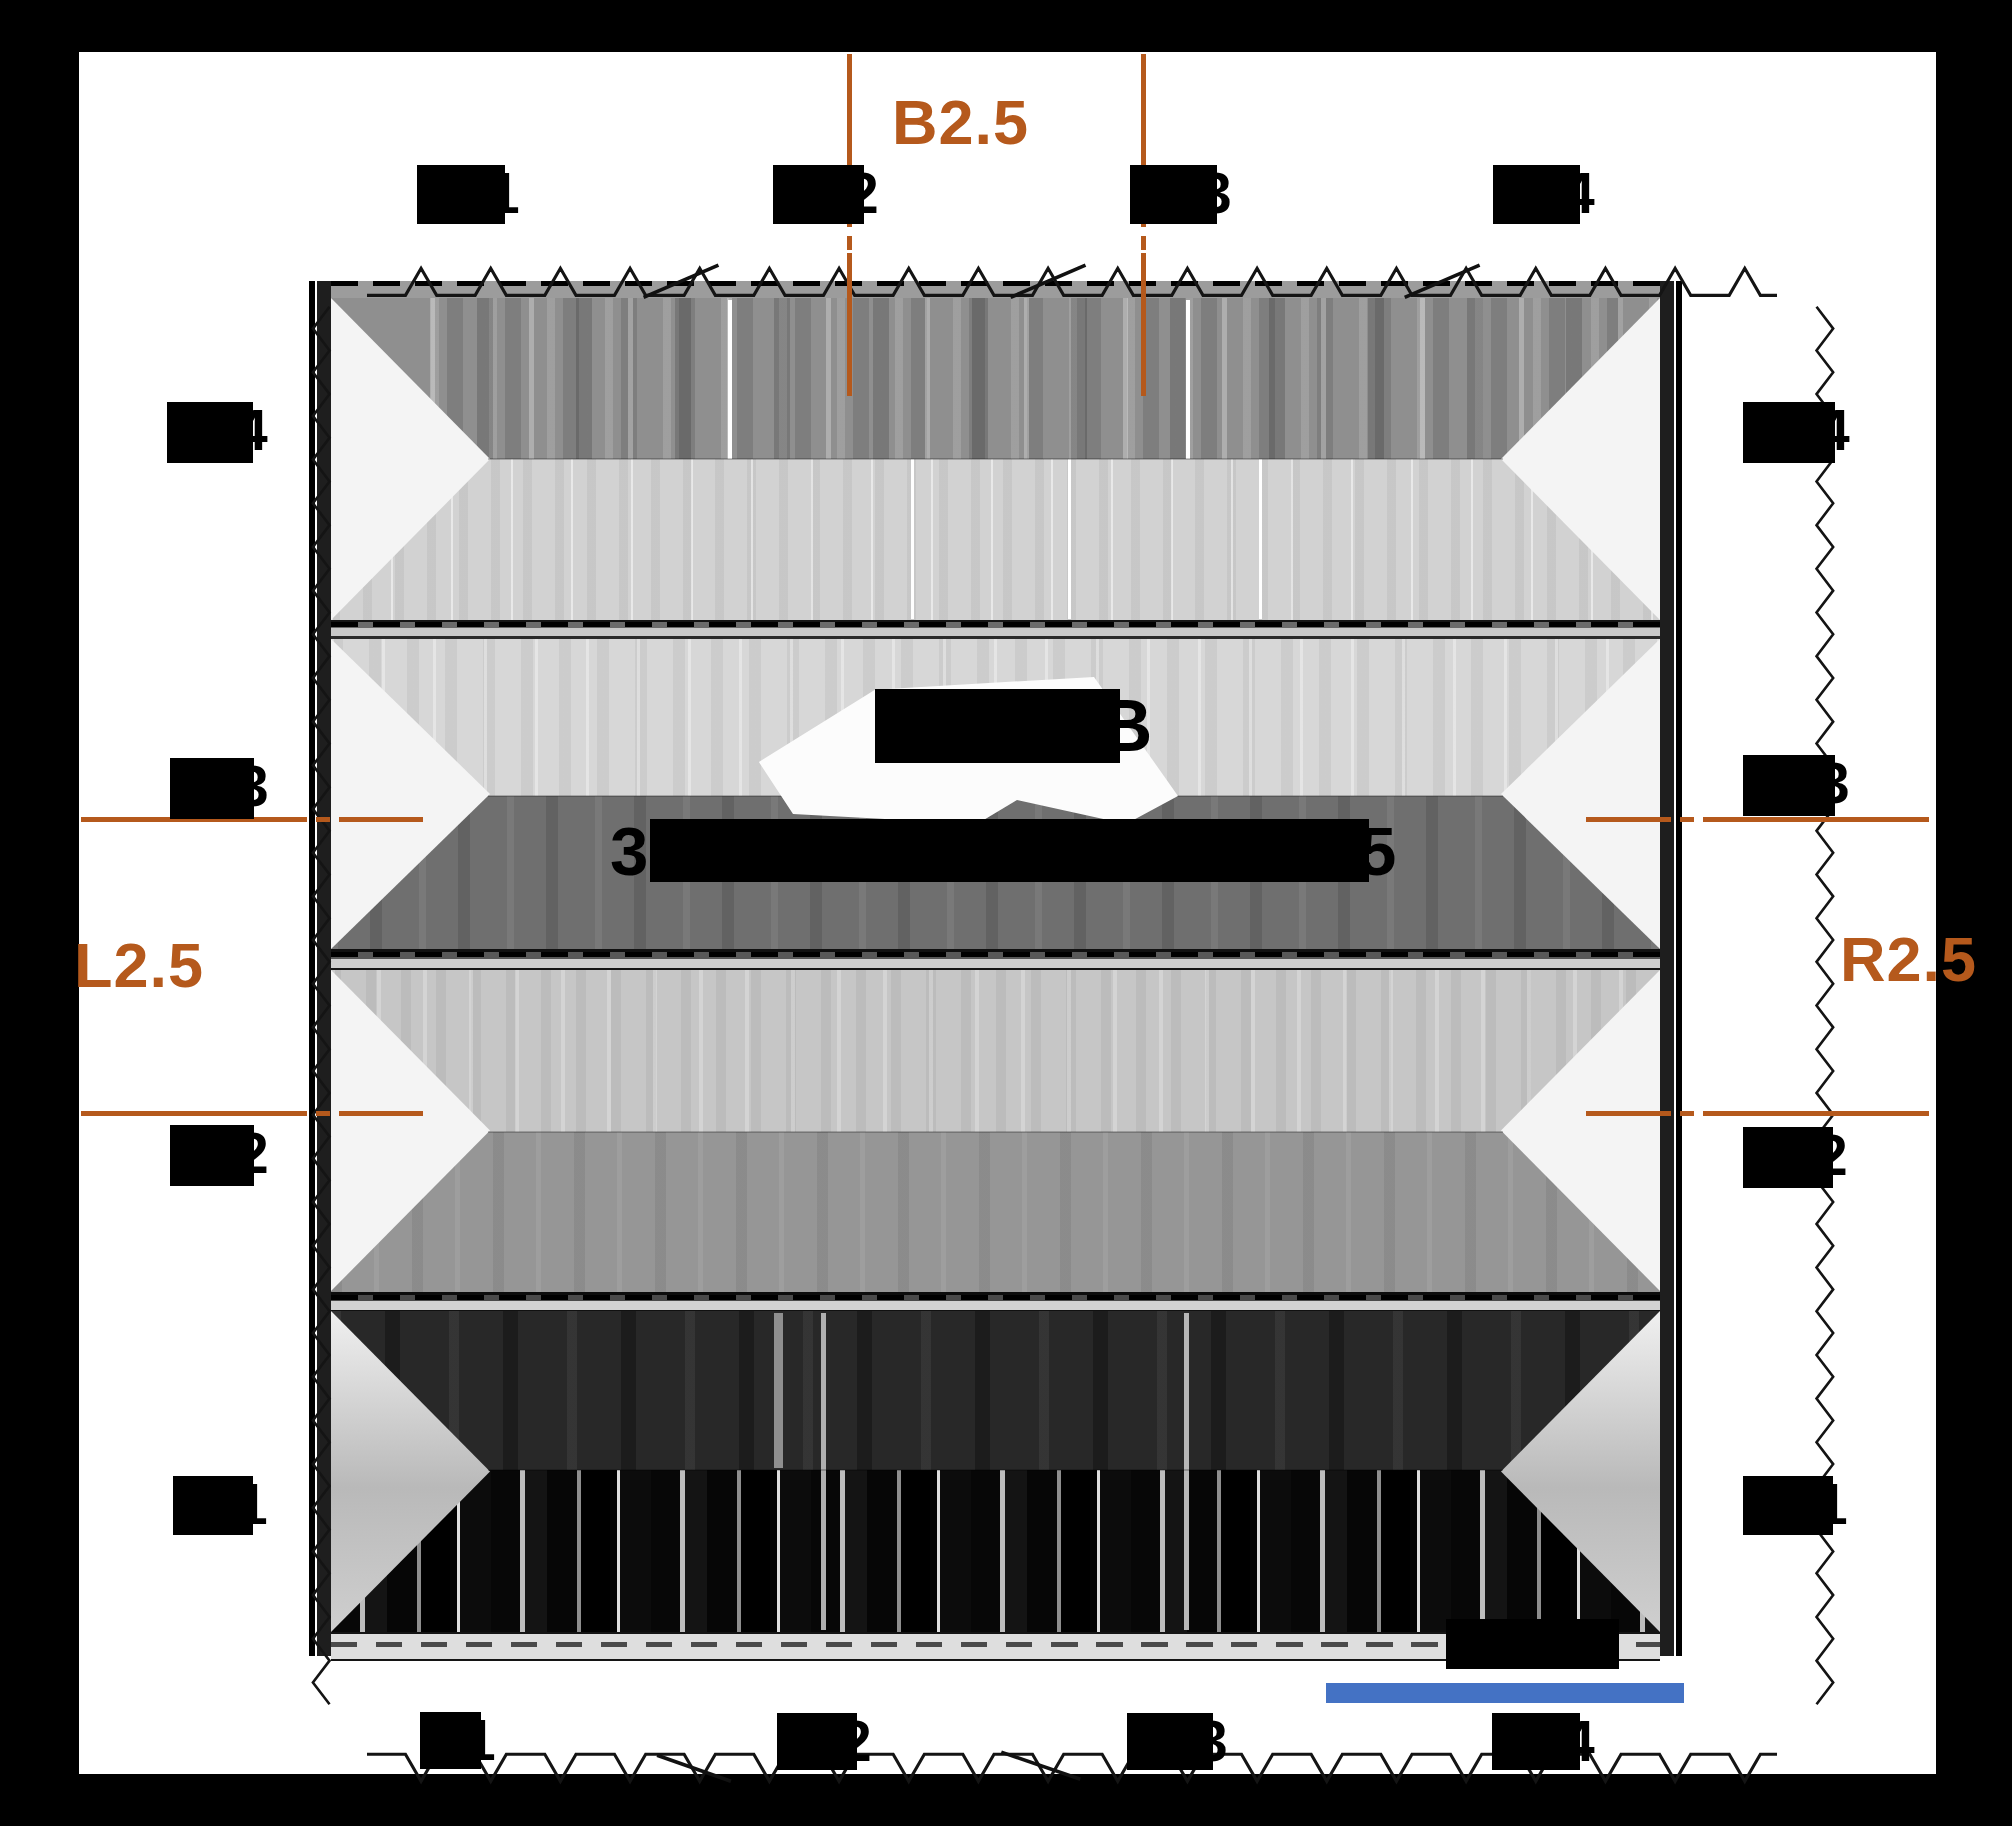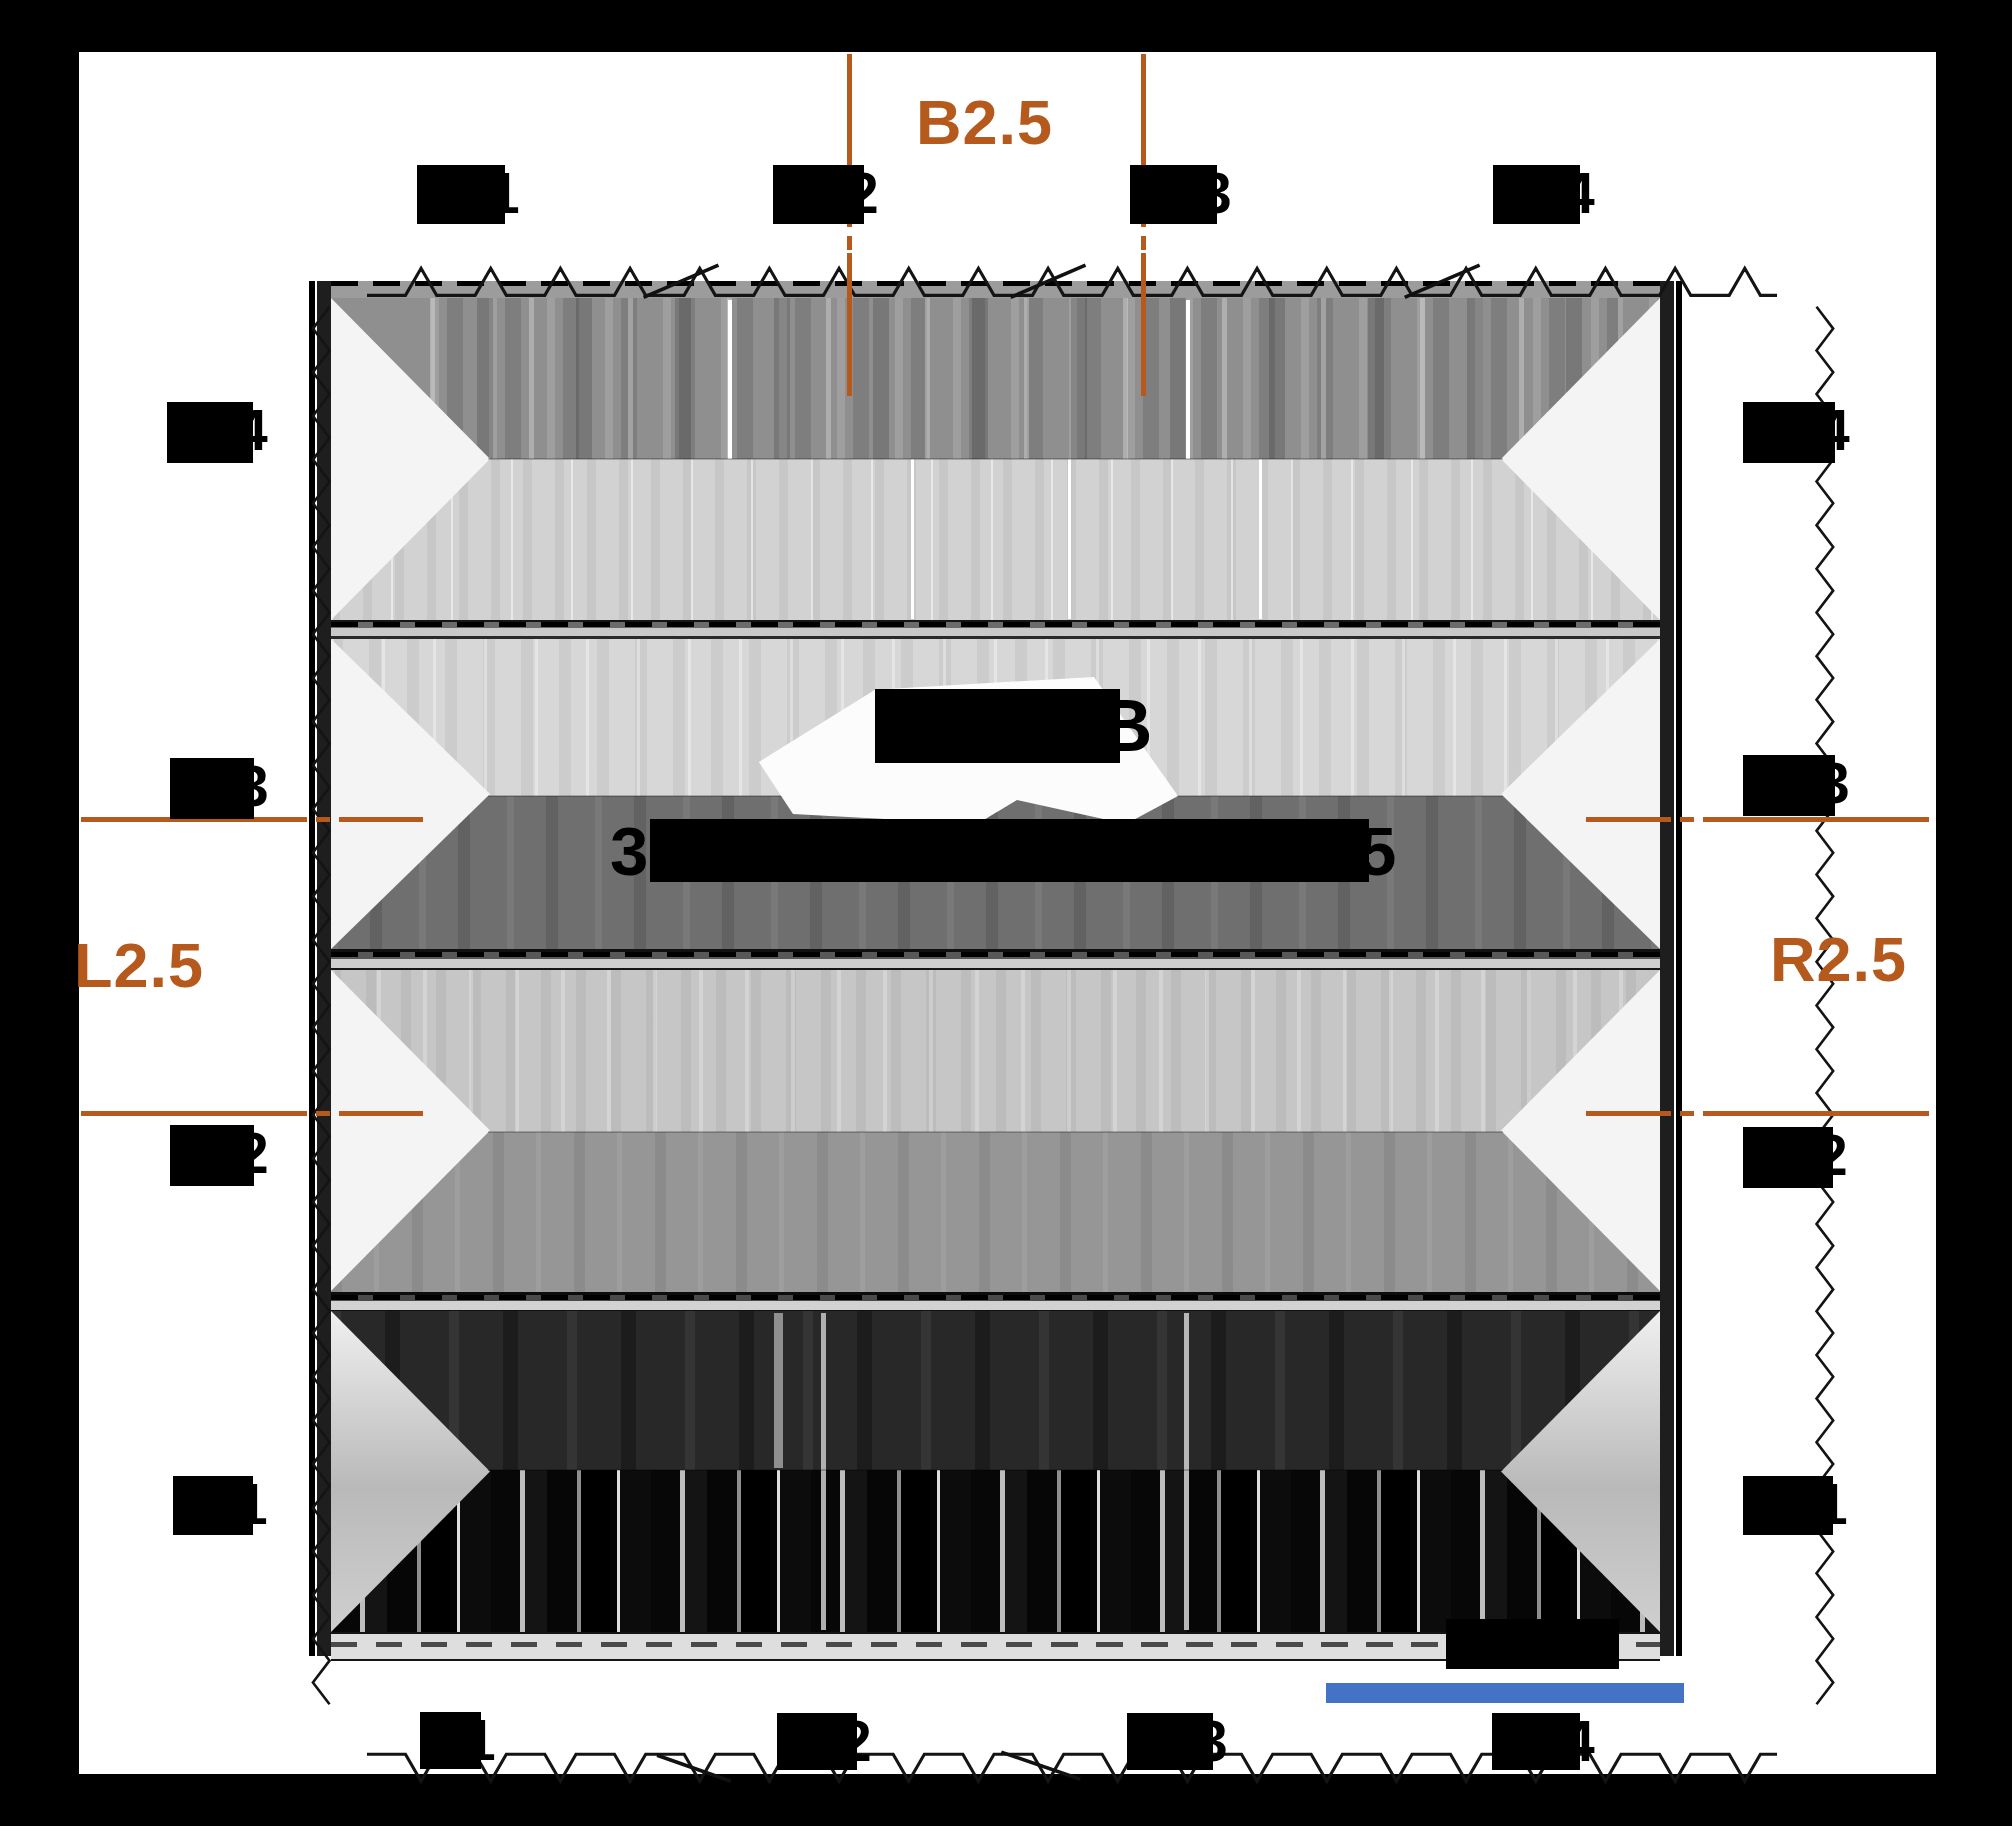--- a/index.html
+++ b/index.html
@@ -216,23 +216,23 @@
     </div>
   <div class="glabel" style="left:1743px;top:1127px;width:90px;height:61px;">
     <span class="ghint">2</span>
       <i class="gbox"></i>
     </div>
   <div class="glabel" style="left:1743px;top:1476px;width:90px;height:59px;">
     <span class="ghint">1</span>
       <i class="gbox"></i>
     </div>
 
-  <div class="mk-text" style="left:916px;top:90px;">B2.5</div>
+  <div class="mk-text" style="left:892px;top:90px;">B2.5</div>
   <div class="mk-text" style="left:74px;top:933px;">L2.5</div>
-  <div class="mk-text" style="left:1770px;top:927px;">R2.5</div>
+  <div class="mk-text" style="left:1840px;top:927px;">R2.5</div>
 
   <div>
     <div class="oseg" style="left:847px;top:54px;width:4.9px;height:111px;"></div>
     <div class="oseg oseg-vdash" style="left:847px;top:165px;width:4.9px;height:88px;"></div>
     <div class="oseg" style="left:847px;top:253px;width:4.9px;height:143px;"></div>
   </div>
   <div>
     <div class="oseg" style="left:1141px;top:54px;width:4.9px;height:111px;"></div>
     <div class="oseg oseg-vdash" style="left:1141px;top:165px;width:4.9px;height:88px;"></div>
     <div class="oseg" style="left:1141px;top:253px;width:4.9px;height:143px;"></div>

